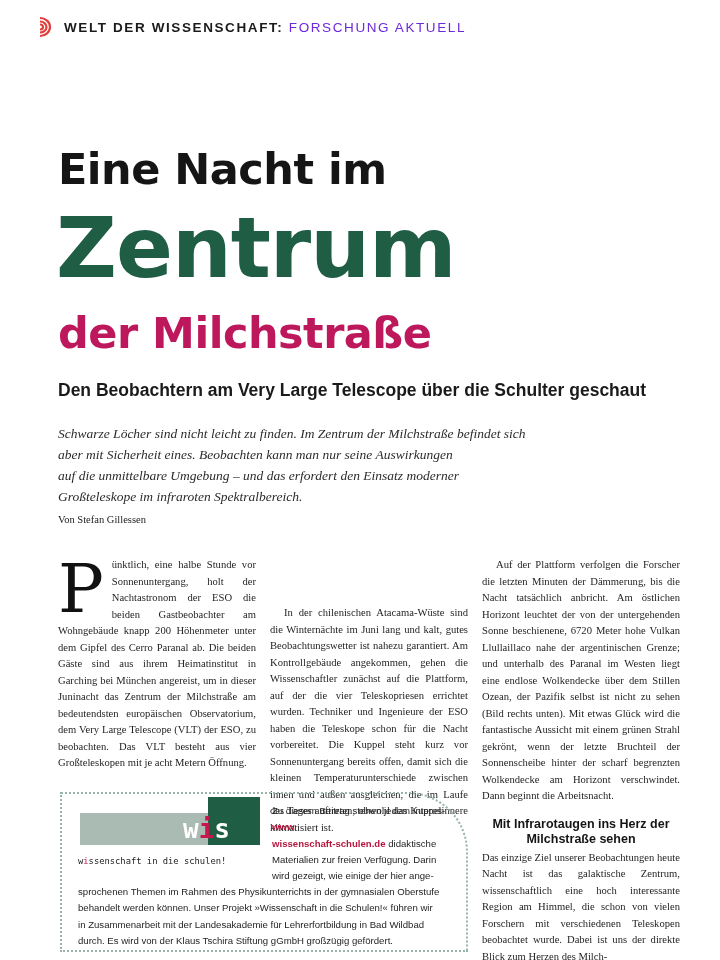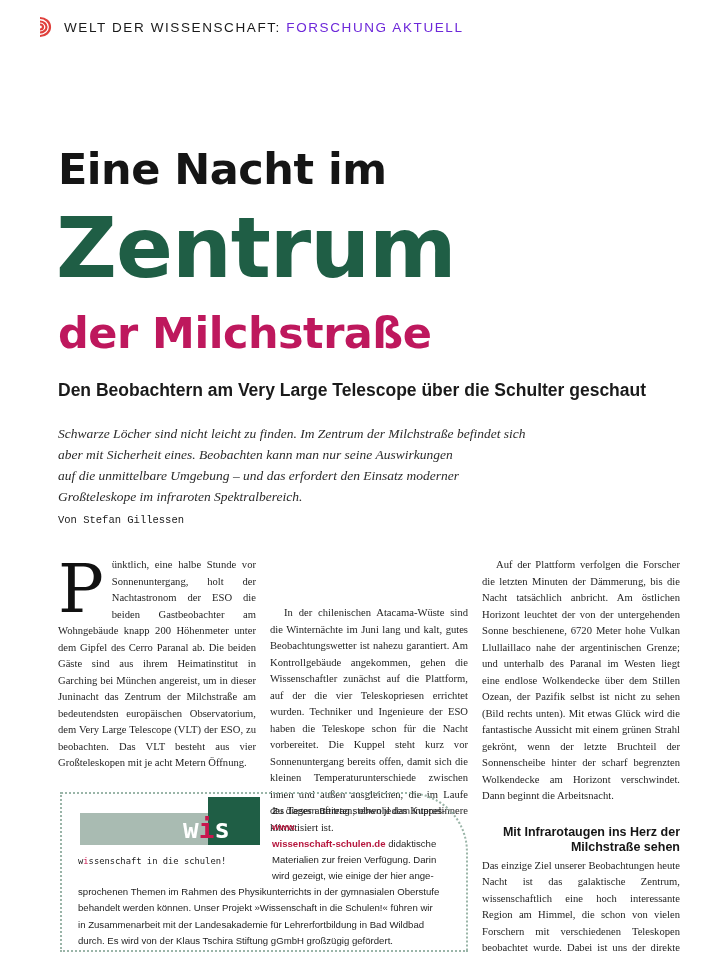--- a/index.html
+++ b/index.html
@@ -3,46 +3,46 @@
 <meta charset="utf-8">
 <style>
   * { box-sizing: border-box; margin: 0; padding: 0; }
   html, body { width: 720px; height: 960px; background: #ffffff; overflow: hidden; }
   body { position: relative; font-family: "DejaVu Serif", serif; color: #1a1a1a; }
 
   
   .header { position: absolute; left: 38px; top: 14px; height: 26px; display: flex; align-items: center; }
   .logo-icon { width: 20px; height: 22px; margin-right: 6px; }
   .kicker { font-family: "Liberation Sans", sans-serif; font-size: 13.5px; letter-spacing: 1.6px; white-space: nowrap; }
-  .kicker .strong { font-weight: normal; color: #1a1a1a; text-align: center; }
+  .kicker .strong { font-weight: bold; color: #1a1a1a; text-align: center; }
   .kicker .light { color: #6d28d9; font-weight: normal; }
 
   
   .title-line1 { position: absolute; left: 58px; top: 148px; font-family: "DejaVu Sans", sans-serif; font-weight: bold; font-size: 43px; letter-spacing: -0.5px; color: #151515; line-height: 1; }
   .title-line2 { position: absolute; left: 56px; top: 206px; font-family: "DejaVu Sans", sans-serif; font-weight: bold; font-size: 84px; letter-spacing: -1px; color: #1f5e45; line-height: 1; }
   .title-line3 { position: absolute; left: 58px; top: 312px; font-family: "DejaVu Sans", sans-serif; font-weight: bold; font-size: 43px; letter-spacing: -0.5px; color: #be185d; line-height: 1; }
 
   .subtitle { position: absolute; left: 58px; top: 380px; font-family: "Liberation Sans", sans-serif; font-weight: bold; font-size: 17.5px; color: #1a1a1a; white-space: nowrap; }
 
   .lead { position: absolute; left: 58px; top: 423px; width: 520px; font-family: "Liberation Serif", serif; font-style: italic; font-size: 13.5px; line-height: 21px; color: #2a2a2a; }
   .lead span { display: block; white-space: nowrap; }
 
-  .byline { position: absolute; left: 58px; top: 514px; font-family: Liberation Mono, monospace; font-size: 10.5px; color: #1a1a1a; }
+  .byline { position: absolute; left: 58px; top: 514px; font-family: Liberation Serif, serif; font-size: 10.5px; color: #1a1a1a; }
 
   
   .col { position: absolute; font-family: "Liberation Serif", serif; font-size: 10.6px; line-height: 16.5px; color: #1e1e1e; text-align: justify; hyphens: manual; }
   .col1 { left: 58px; top: 557px; width: 198px; }
   .col2 { left: 270px; top: 557px; width: 198px; margin-top: 48px; }
   .col3 { left: 482px; top: 557px; width: 198px; }
   .col p { text-indent: 0; }
   .col2 p, .col3 p.first { text-indent: 14px; }
 
   .dropcap { float: left; font-family: "DejaVu Serif", serif; font-size: 68px; line-height: 56px; margin: 4px 8px 0 0; color: #111; }
 
-  .section-heading { font-family: "Liberation Sans", sans-serif; font-weight: bold; font-size: 12.5px; line-height: 15px; color: #151515; text-align: right; margin-top: 20px; margin-bottom: 3px; }
+  .section-heading { font-family: "Liberation Sans", sans-serif; font-weight: bold; font-size: 12.5px; line-height: 15px; color: #151515; text-align: center; margin-top: 12px; margin-bottom: 3px; }
 
   
   .infobox { position: absolute; left: 60px; top: 792px; width: 408px; height: 160px; border: 2px dotted #9ab5a8; border-top-right-radius: 60px; border-right-width: 2px; }
   .wis-logo { position: absolute; left: 75px; top: 797px; width: 185px; height: 60px; }
   .wis-band { position: absolute; left: 5px; top: 16px; width: 165px; height: 32px; background: #a9bbb2; }
   .wis-green { position: absolute; left: 133px; top: 0; width: 52px; height: 48px; background: #1f5e45; }
   .wis-letters { position: absolute; top: 17px; left: 108px; font-family: "DejaVu Sans Mono", monospace; font-weight: bold; font-size: 26px; line-height: 30px; letter-spacing: 0px; }
   .wis-w { color: #ffffff; }
   .wis-i { color: #c8174e; }
   .wis-s { color: #ffffff; }

